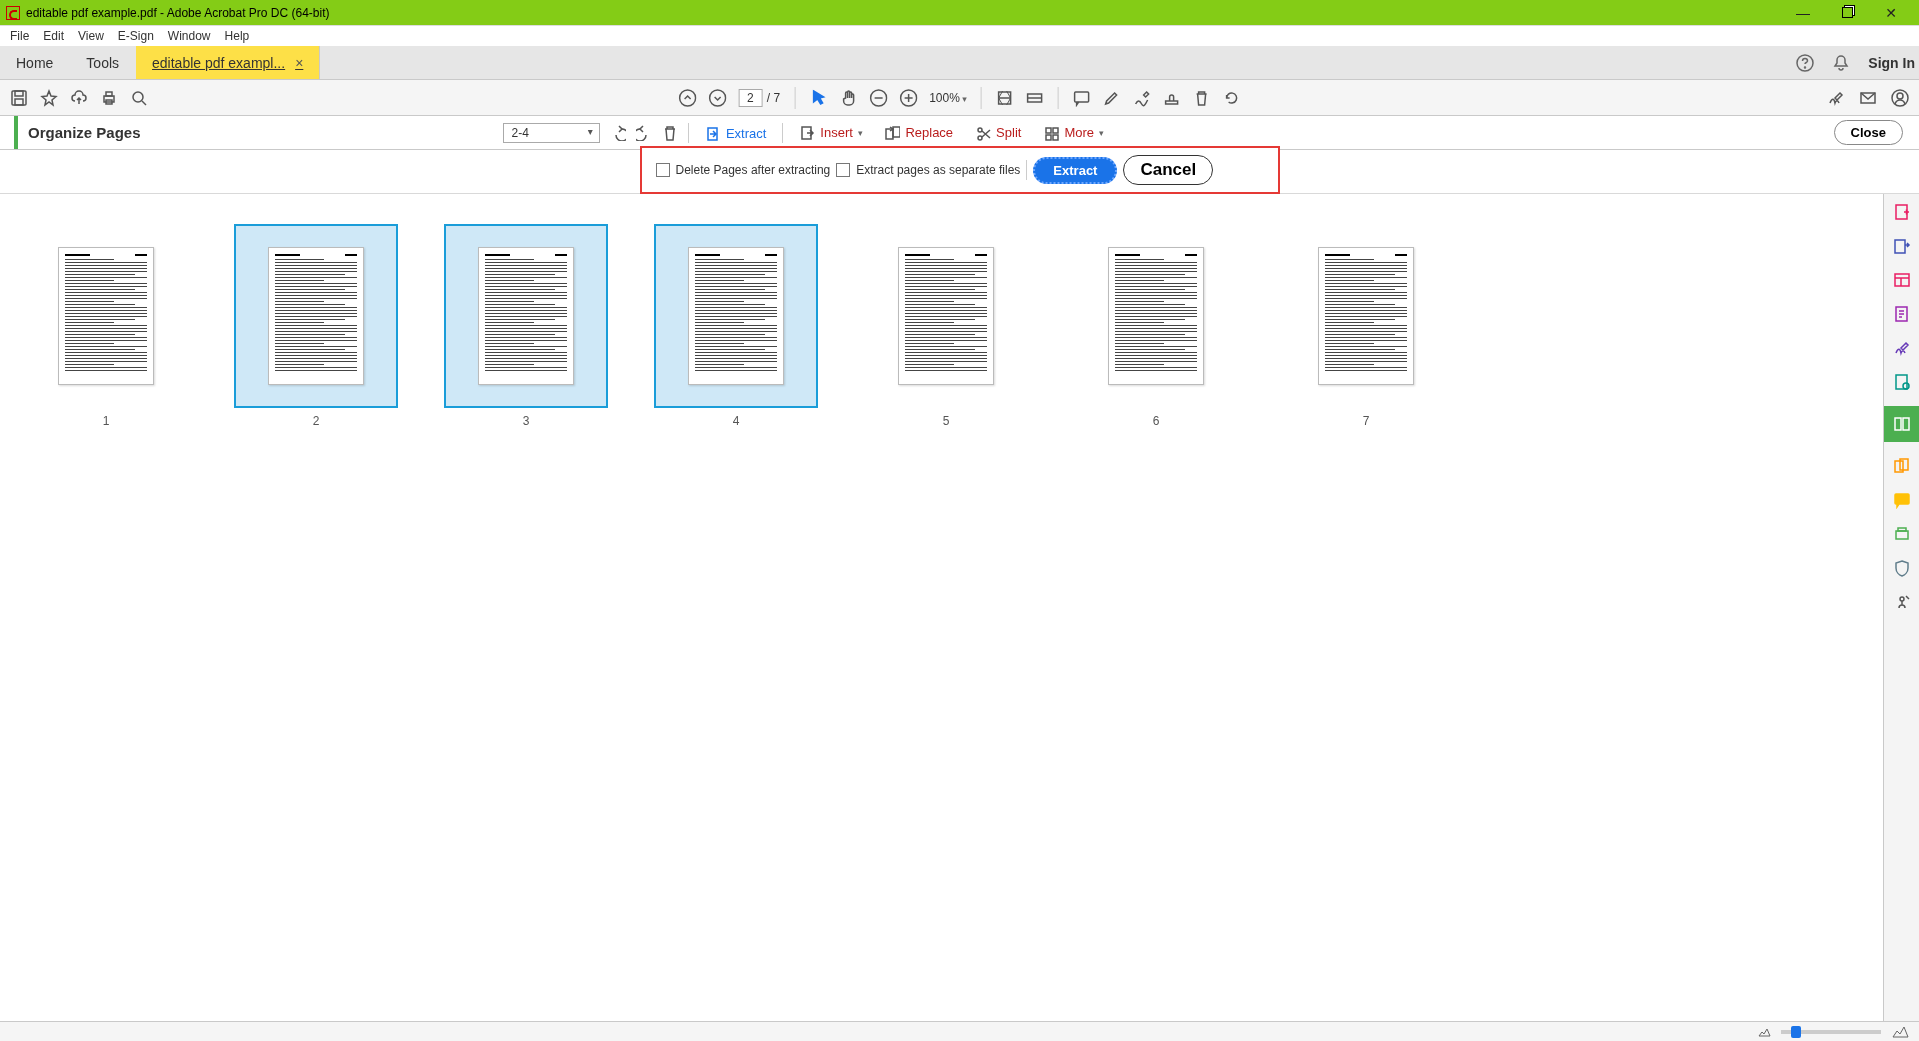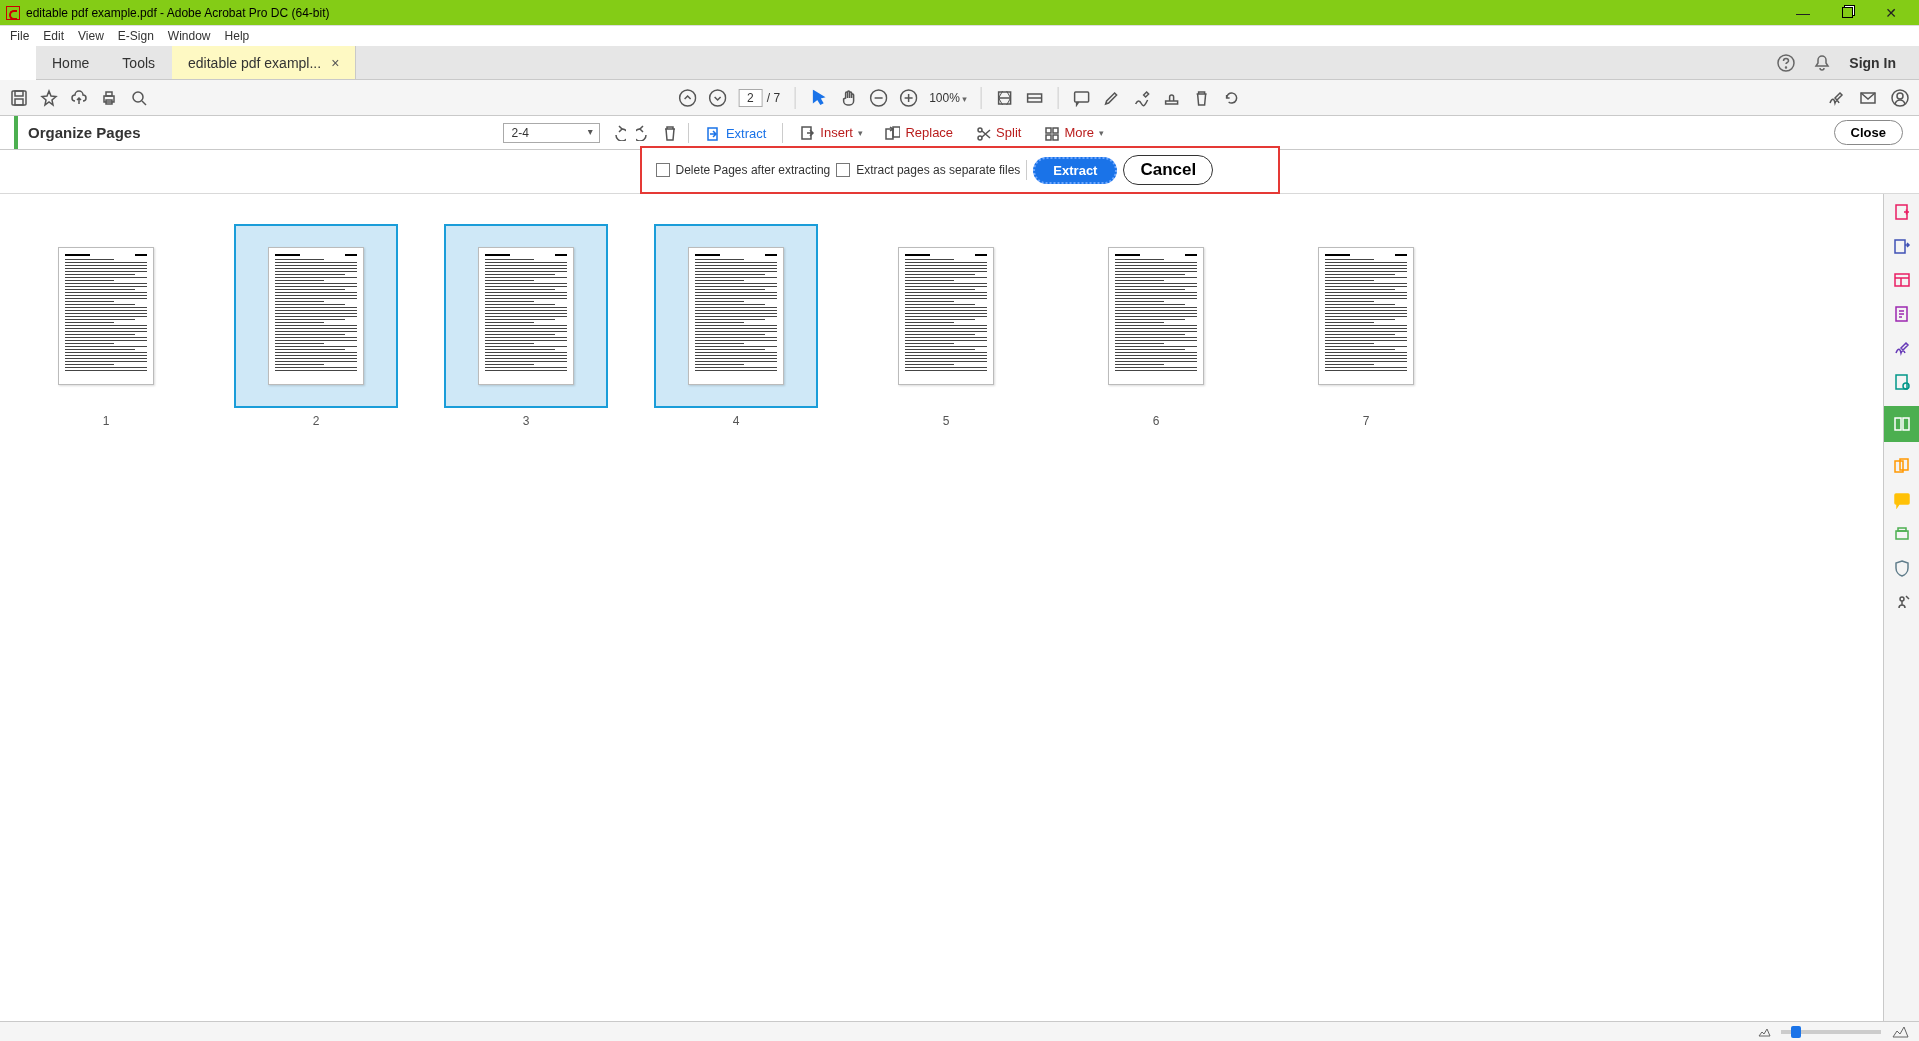--- a/index.html
+++ b/index.html
@@ -12,26 +12,26 @@
 .titlebar .title { font-size: 12px; color: #000; }
 .titlebar .win-controls { margin-left: auto; display: flex; gap: 0; align-items: center; }
 .titlebar .win-controls span { width: 44px; height: 24px; display: flex; align-items: center; justify-content: center; font-size: 14px; color: #222; }
 .titlebar .win-controls span.max::before { content:""; width:9px; height:9px; border:1px solid #000; box-shadow: 2px -2px 0 -1px #fff, 2px -2px 0 0 #000; }
 
 
 .menubar { height: 20px; display: flex; align-items: center; padding: 0 4px; gap: 2px; background: #fff; text-align: right; }
 .menubar span { padding: 2px 6px; font-size: 12px; color: #333; }
 
 
-.tabrow { height: 34px; background: #e6e6e6; display: flex; align-items: stretch; border-bottom: 1px solid #c9c9c9; margin-left: 36px; }
+.tabrow { height: 34px; background: #e6e6e6; display: flex; align-items: stretch; border-bottom: 1px solid #c9c9c9; }
 .tabrow .tab { padding: 0 16px; display: flex; align-items: center; font-size: 14px; color: #333; border-right: 1px solid transparent; }
-.tabrow .tab.active { background: #fef9c3; border-right: 1px solid #c9c9c9; }
+.tabrow .tab.active { background: #fde047; border-right: 1px solid #c9c9c9; text-decoration: underline; }
 .tabrow .tab .close-x { margin-left: 10px; font-size: 14px; color: #555; }
 .tabrow .spacer { flex: 1; }
-.tabrow .right-icons { display: flex; align-items: center; gap: 18px; padding-right: 23px; }
+.tabrow .right-icons { display: flex; align-items: center; gap: 18px; padding-right: 4px; }
 .tabrow .right-icons svg { width: 18px; height: 18px; stroke: #666; fill: none; stroke-width: 1.5; }
 .signin { font-weight: 600; font-size: 14px; color: #333; }
 
 
 .toolbar { height: 36px; background: #f5f5f5; border-bottom: 1px solid #c9c9c9; display: flex; align-items: center; padding: 0 10px; gap: 12px; }
 .toolbar svg { width: 18px; height: 18px; stroke: #555; fill: none; stroke-width: 1.5; }
 .toolbar .sep { width: 1px; height: 22px; background: #ccc; margin: 0 2px; }
 .pagebox { font-size: 12px; color: #333; display:flex; align-items:center; gap:4px;}
 .pagebox .cur { border:1px solid #aaa; padding:1px 8px; background:#fff; font-size:12px; }
 .toolbar .center { position:absolute; left:50%; transform:translateX(-50%); display:flex; align-items:center; gap:12px;}

